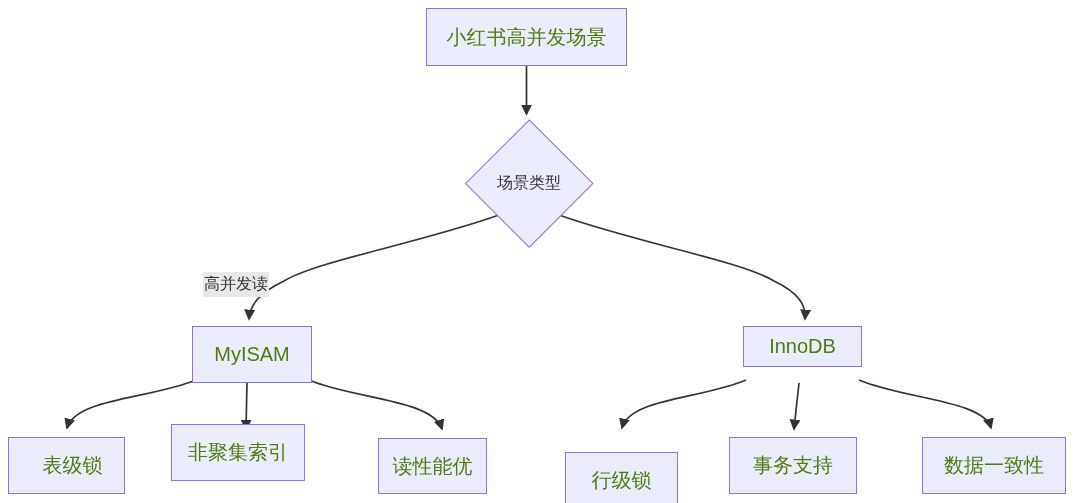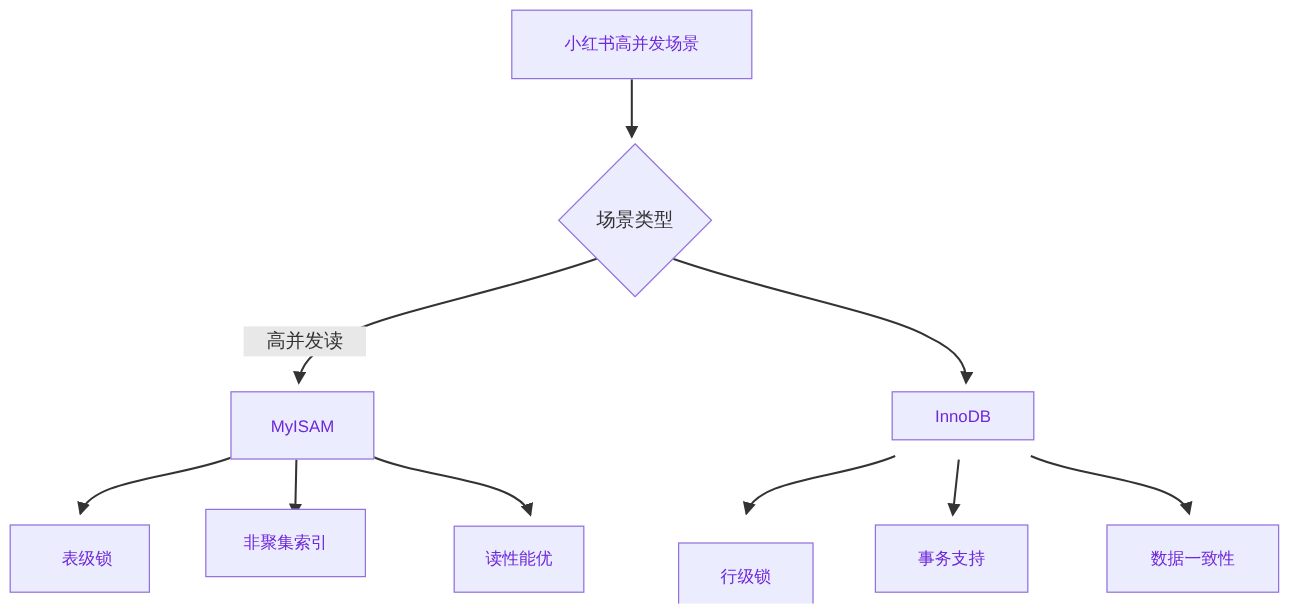--- a/index.html
+++ b/index.html
@@ -14,22 +14,22 @@
   .edge-layer {
     position: absolute;
     left: 0; top: 0;
     width: 1080px; height: 503px;
   }
   .node {
     position: absolute;
     box-sizing: border-box;
     background: #ECECFF;
     border: 1.3px solid #9370DB;
-    color: #6d28d9;
-    font-size: 14px;
+    color: #4d7c0f;
+    font-size: 20px;
     display: flex;
     align-items: center;
     justify-content: center;
     text-align: center;
     white-space: nowrap;
     z-index: 2;
   }
   .diamond-wrap {
     position: absolute;
     z-index: 2;
@@ -68,21 +68,21 @@
   #n-diamond   { left: 465px; top: 119px; width: 128px; height: 128px; }
   #n-diamond .diamond-shape { left: 18.75px; top: 18.75px; width: 90.5px; height: 90.5px; }
   #n-myisam    { left: 192px; top: 326px; width: 120px; height: 57px; }
   #n-innodb    { left: 743px; top: 326px; width: 119px; height: 41px; }
   #n-tablelock { left: 8px;   top: 437px; width: 117px; height: 57px; padding-left: 12px; }
   #n-nonclust  { left: 171px; top: 424px; width: 134px; height: 57px; }
   #n-readperf  { left: 378px; top: 438px; width: 109px; height: 56px; }
   #n-rowlock   { left: 565px; top: 437px; width: 113px; height: 57px; margin-top: 15px; }
   #n-trans     { left: 729px; top: 437px; width: 128px; height: 57px; }
   #n-datacons  { left: 922px; top: 437px; width: 144px; height: 57px; }
-  #l-read      { left: 203px; top: 272px; width: 102px;  height: 25px; font-family: Liberation Mono, monospace; }
+  #l-read      { left: 203px; top: 272px; width: 66px;  height: 25px; font-family: Liberation Mono, monospace; }
   #l-write     { left: 766px; top: 272px; width: 90px;  height: 25px; }
 </style>
 </head>
 <body>
 
 <div class="canvas">
 
   <svg class="edge-layer" viewBox="0 0 1080 503" xmlns="http://www.w3.org/2000/svg">
     <defs>
       <marker id="arrow" viewBox="0 0 10 10" refX="8.5" refY="5" markerWidth="6.5" markerHeight="6.5" orient="auto">

